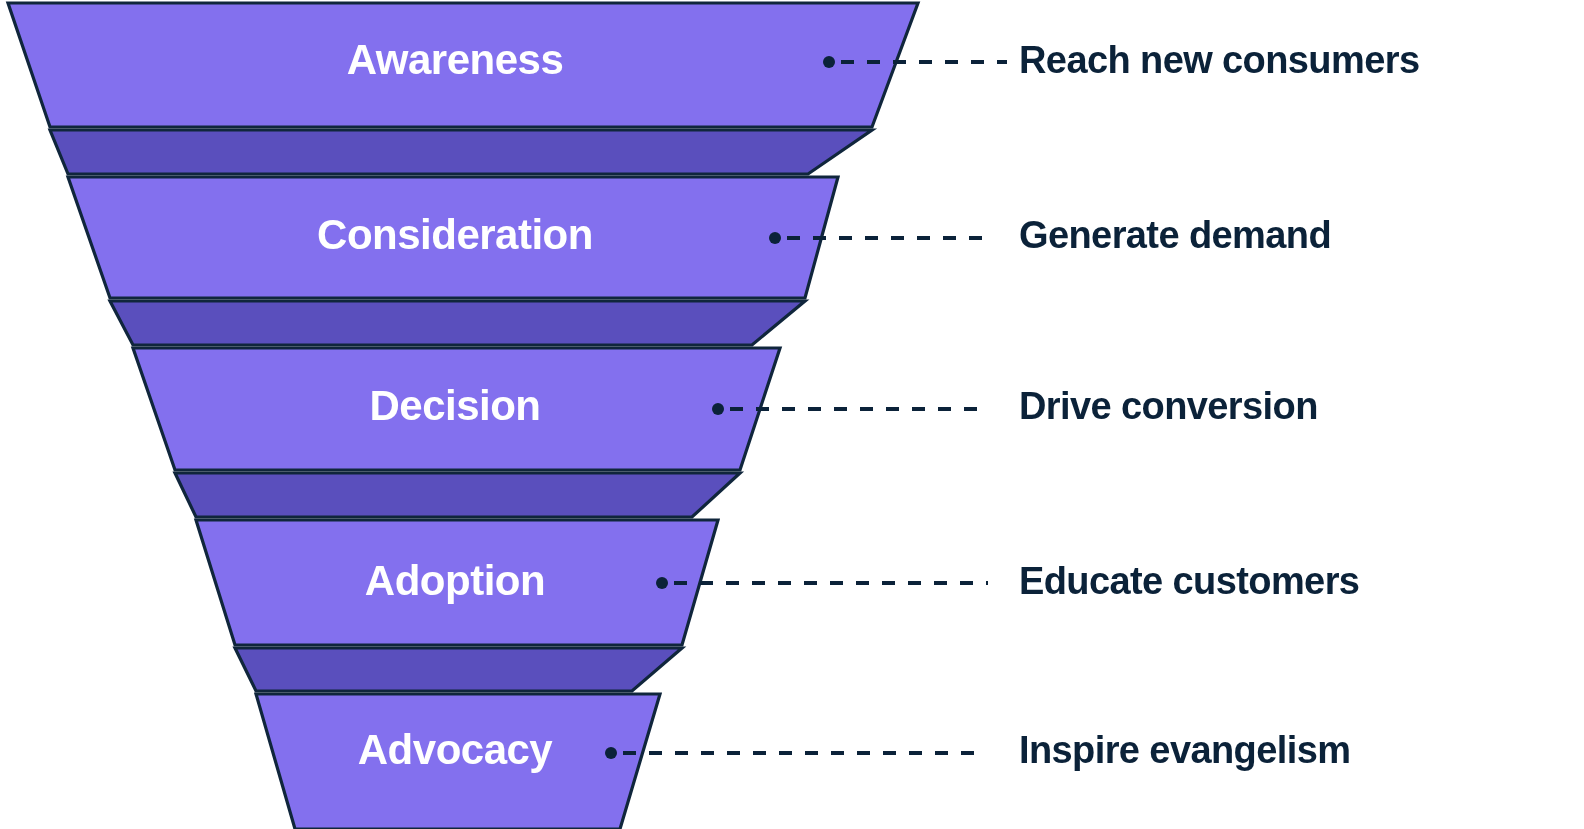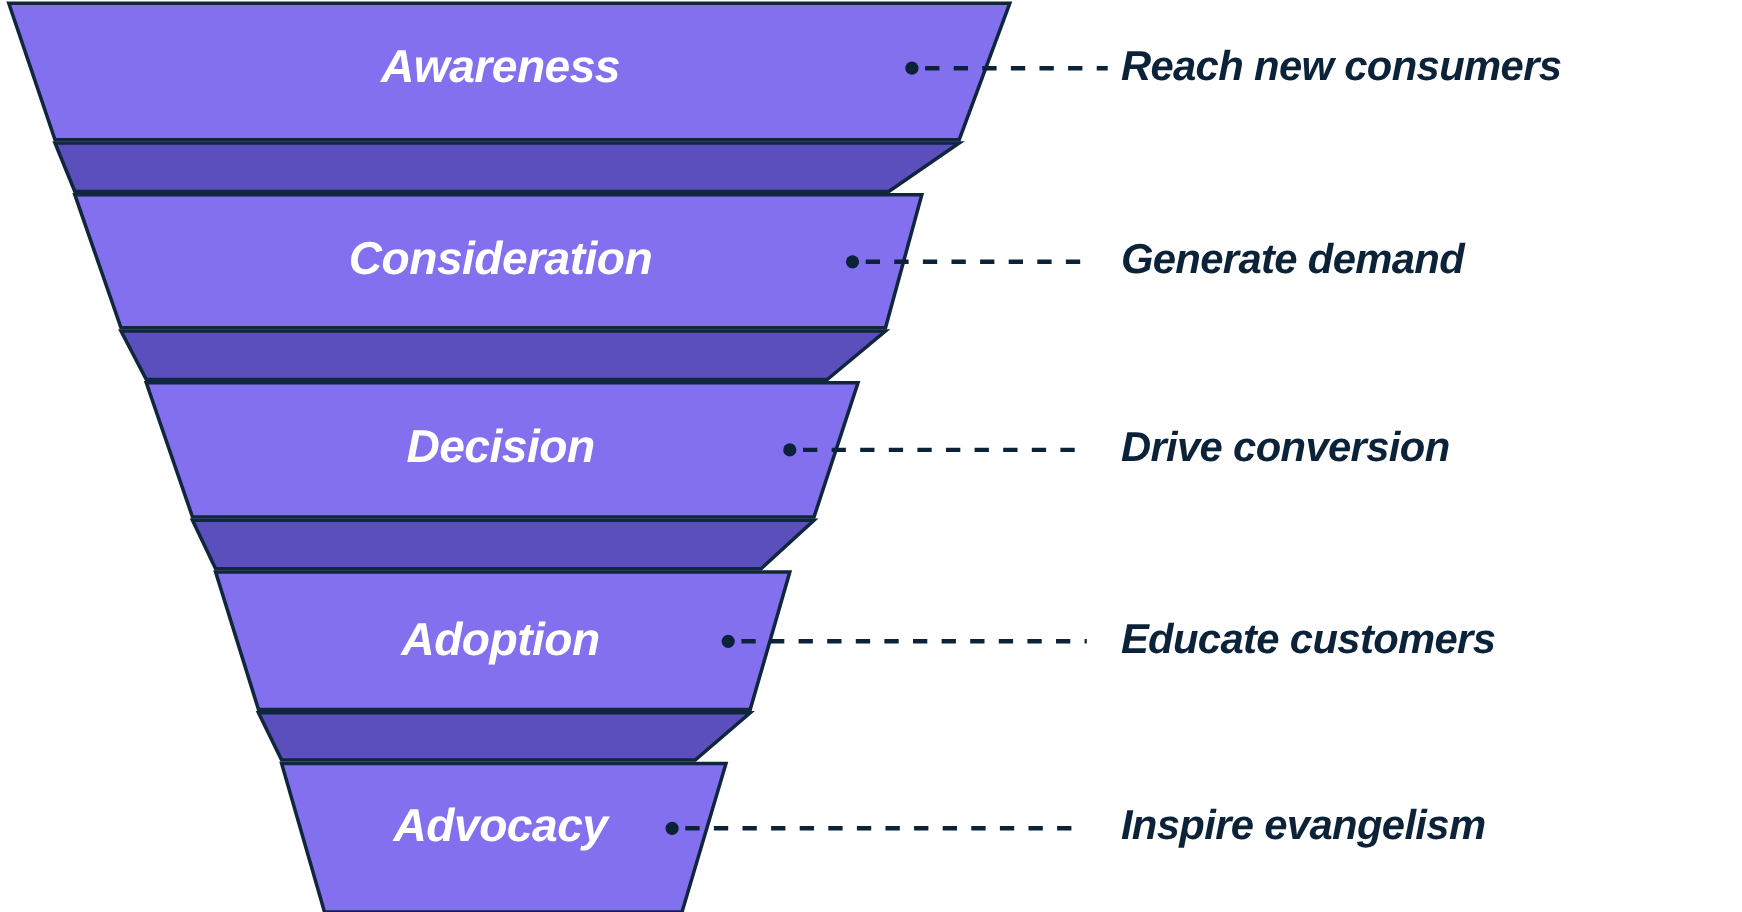--- a/index.html
+++ b/index.html
@@ -2,21 +2,21 @@
 <html><head>
 <meta charset="utf-8">
 <title>Marketing Funnel</title>
 <style>
   html,body{margin:0;padding:0;background:#ffffff;}
   body{
     width:1584px;height:829px;overflow:hidden;
     font-family:"Liberation Sans","DejaVu Sans",sans-serif;
     position:relative;
   }
-  #funnel-root{position:absolute;inset:0;width:1584px;height:722px;font-style:italic;}
+  #funnel-root{position:absolute;inset:0;width:1584px;height:722px;}
   svg.funnel-svg{position:absolute;left:0;top:0;width:1584px;height:829px;display:block;}
   .stage-title{
     font-family:"Liberation Sans","DejaVu Sans",sans-serif;
     font-weight:bold;
     fill:#ffffff;
     font-size:42px;
     letter-spacing:-0.5px;
     text-anchor:middle;
     dominant-baseline:middle;
   }

